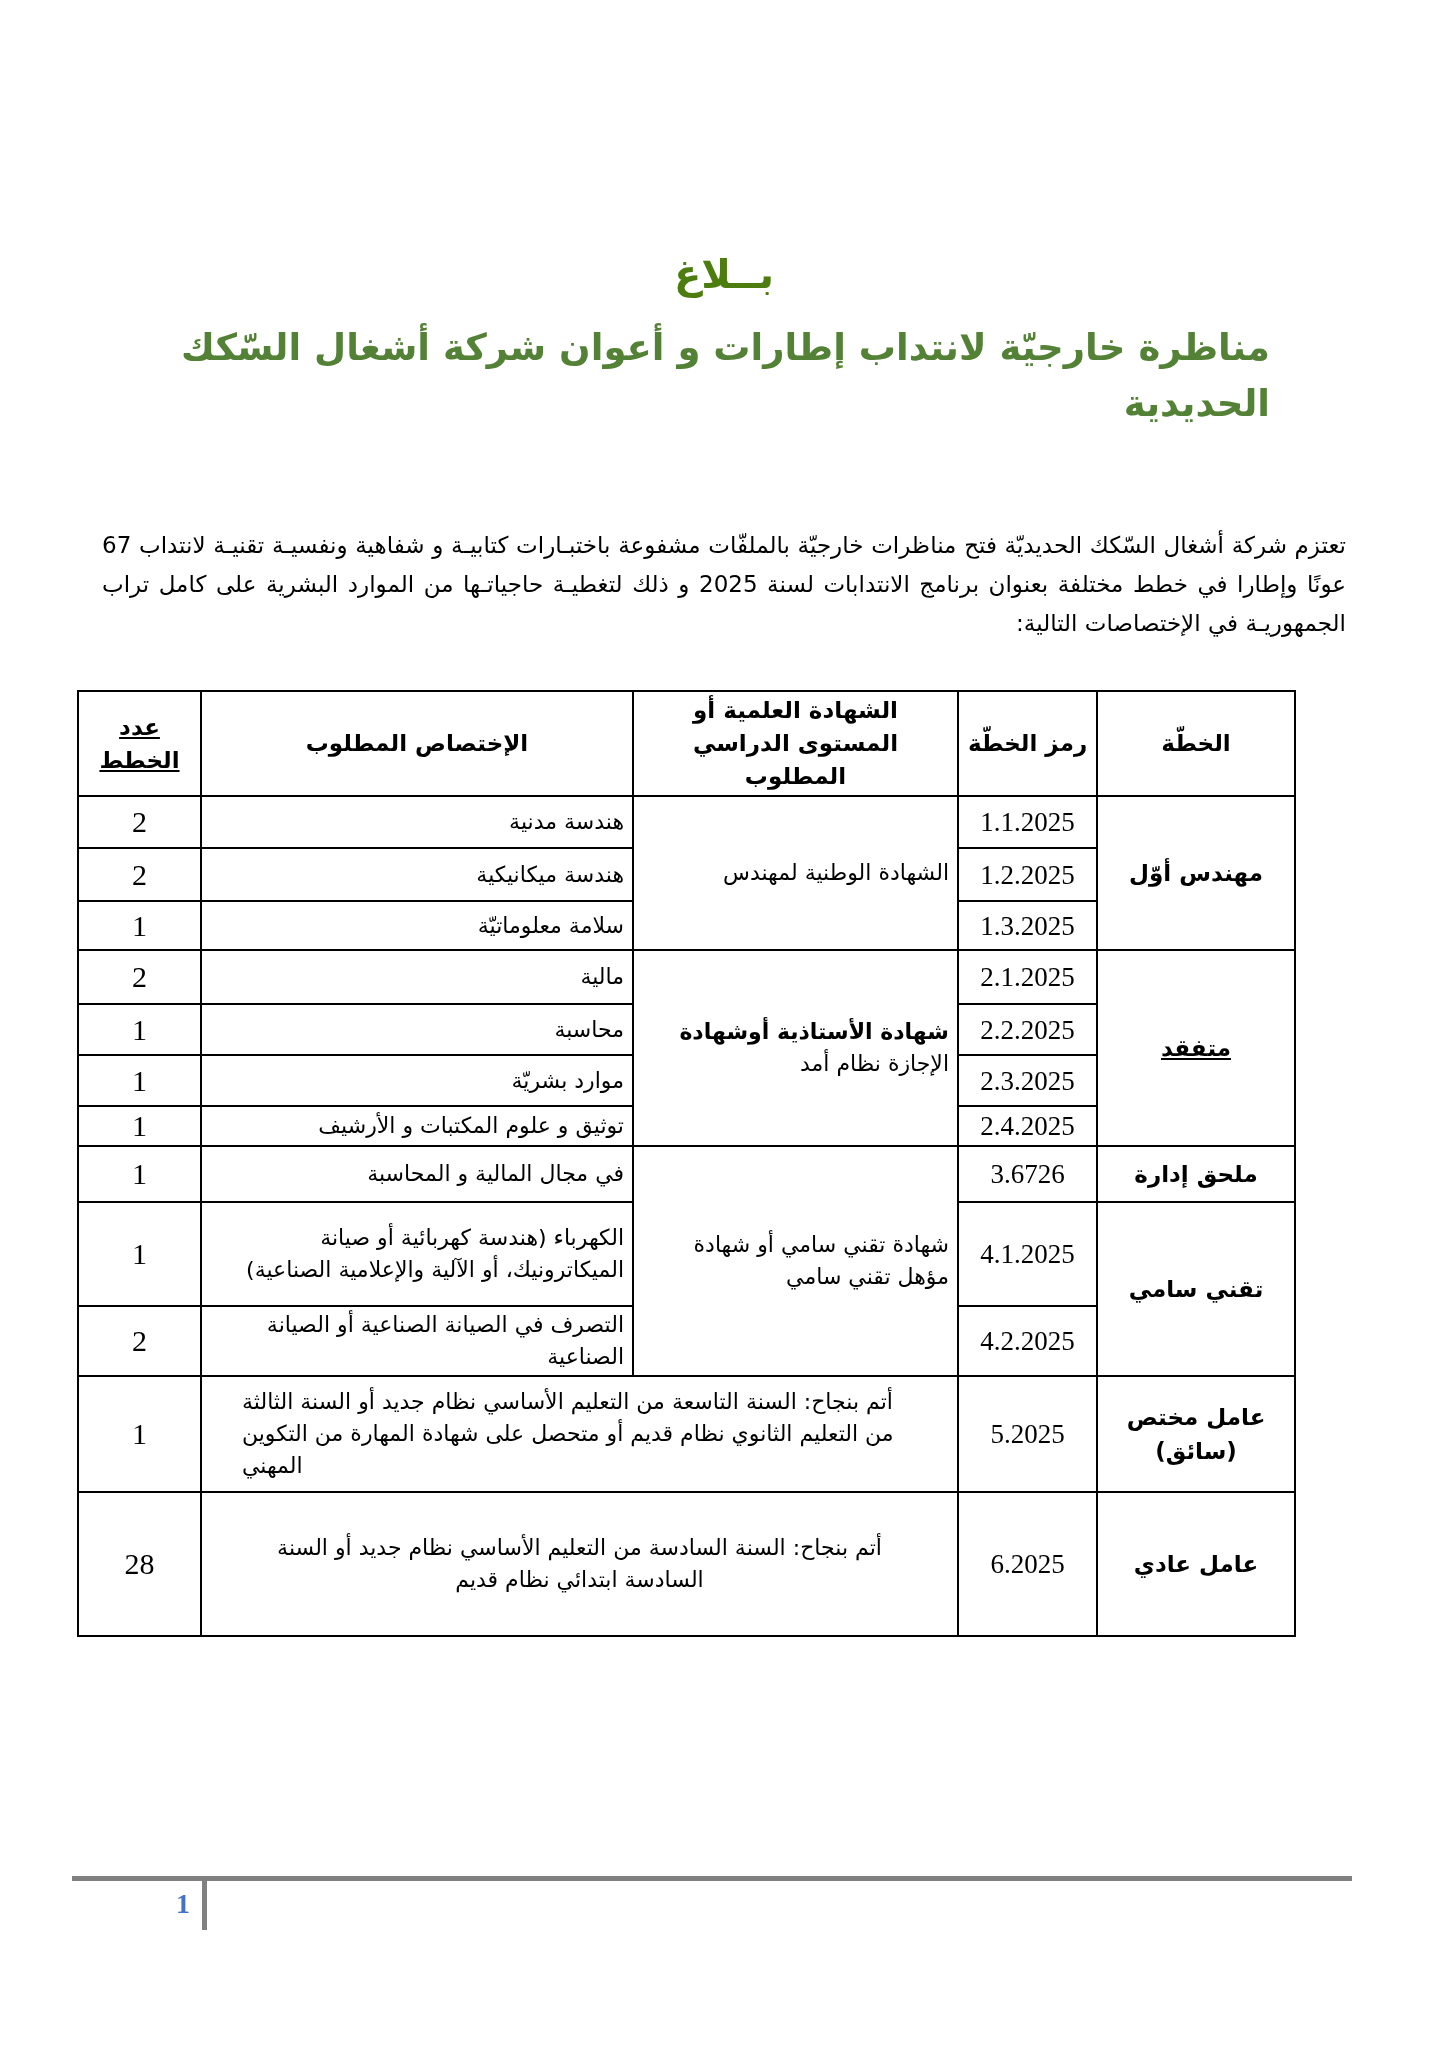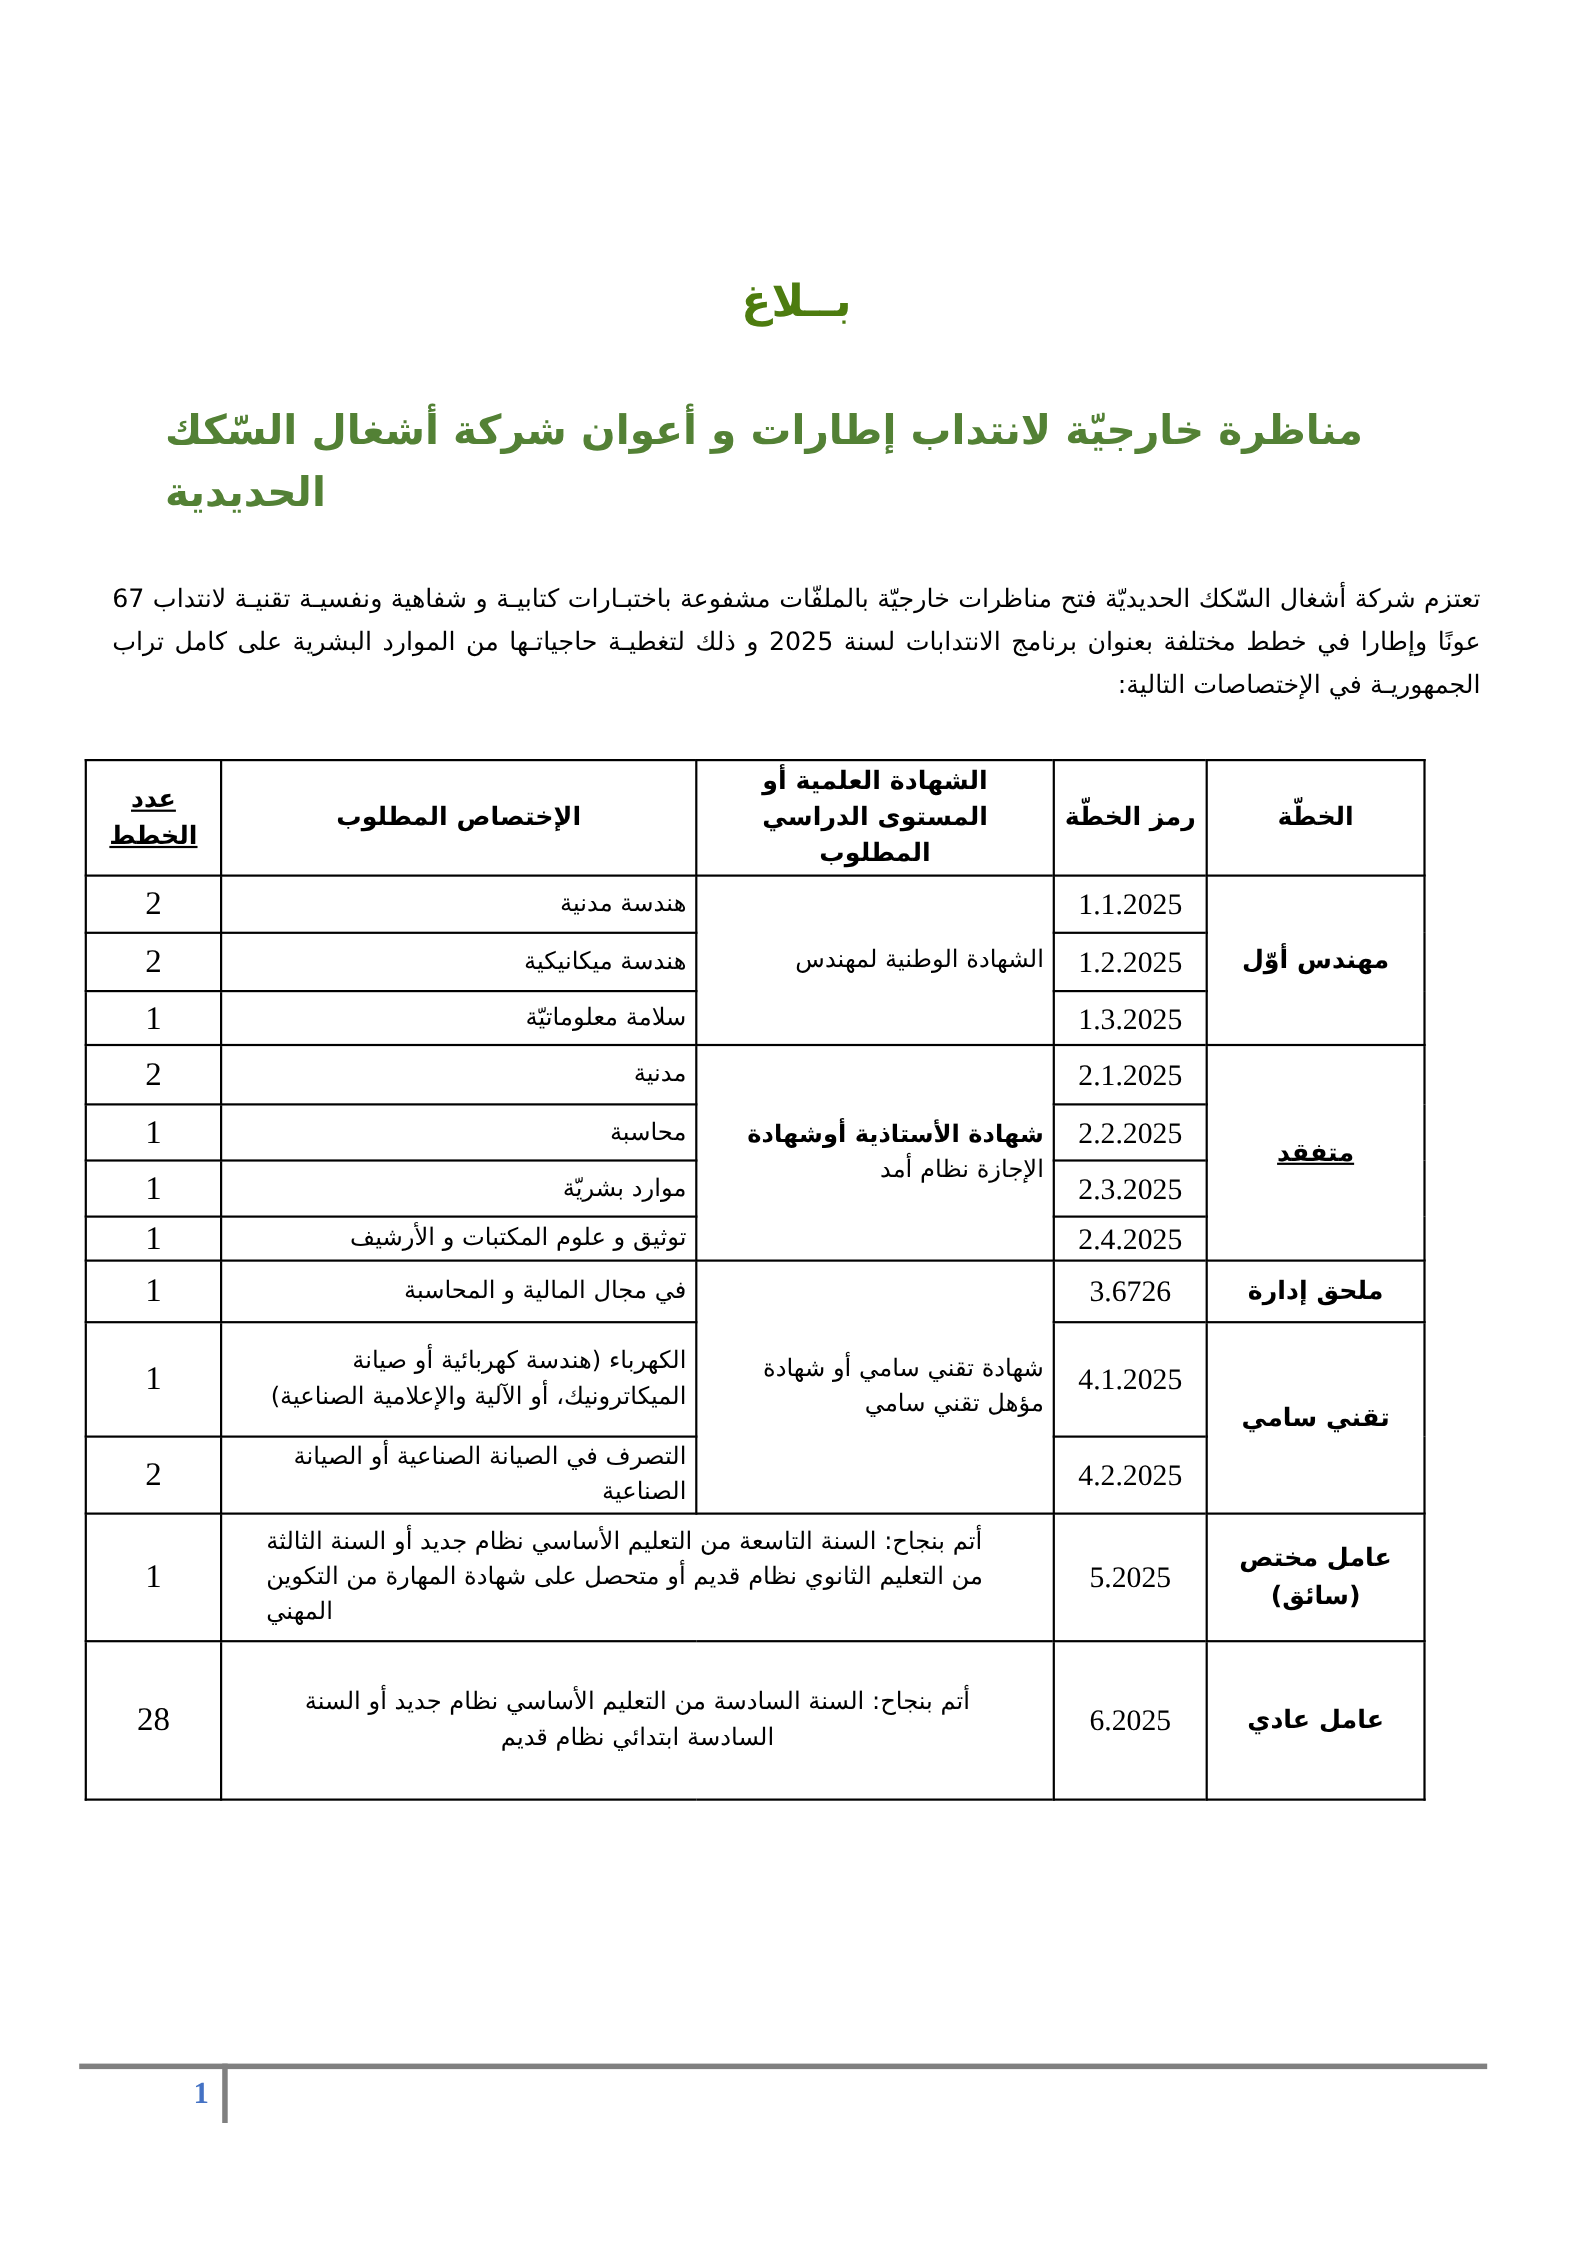--- a/index.html
+++ b/index.html
@@ -1,23 +1,23 @@
 <!DOCTYPE html>
 <html><head>
 <meta charset="utf-8">
 <style>
   html, body { margin: 0; padding: 0; background: #ffffff; }
   body { width: 1448px; height: 2048px; position: relative; overflow: hidden;
          font-family: "DejaVu Sans", "Liberation Sans", sans-serif; color: #000; }
   .title { position: absolute; left: 0; width: 1448px; top: 248px; text-align: center;
            direction: rtl; color: #4d7c0f; font-weight: bold; font-size: 40px; line-height: 52px;
            font-family: "DejaVu Sans", sans-serif; }
-  .subtitle { position: absolute; left: 150px; width: 1120px; top: 320px; text-align: left;
+  .subtitle { position: absolute; left: 150px; width: 1120px; top: 320px; text-align: right;
               direction: rtl; color: #538135; font-weight: bold; font-size: 37px; line-height: 56px;
-              font-family: "DejaVu Sans", sans-serif; margin-top: 44px; }
+              font-family: "DejaVu Sans", sans-serif; }
   .intro { position: absolute; left: 86px; width: 1244px; top: 510px; direction: rtl;
            text-align: justify; text-align-last: right; font-size: 23px; line-height: 39px;
            font-family: "DejaVu Sans", sans-serif; }
   table.plans { position: absolute; left: 77px; top: 690px; width: 1217px;
                 border-collapse: collapse; direction: rtl; table-layout: fixed; }
   table.plans td, table.plans th { border: 2px solid #000; padding: 2px 8px; vertical-align: middle;
                 font-family: "Liberation Serif", serif; font-size: 27px; line-height: 34px; }
   table.plans th { font-family: "DejaVu Sans", sans-serif; font-weight: bold; font-size: 23px;
                    line-height: 33px; text-align: center; }
   .c-grade { width: 195px; text-align: center; font-family: "DejaVu Sans", sans-serif !important;
@@ -80,21 +80,21 @@
       <td class="c-count">1</td>
     </tr>
 
     <tr style="height:54px">
       <td rowspan="4" class="c-grade underline">متفقد</td>
       <td class="c-code">2.1.2025</td>
       <td rowspan="4" class="c-degree">
         <div class="bold">شهادة الأستاذية  أوشهادة</div>
         <div>الإجازة نظام أمد</div>
       </td>
-      <td class="c-spec">مدنية</td>
+      <td class="c-spec">مالية</td>
       <td class="c-count">2</td>
     </tr>
     <tr style="height:51px">
       <td class="c-code">2.2.2025</td>
       <td class="c-spec">محاسبة</td>
       <td class="c-count">1</td>
     </tr>
     <tr style="height:51px">
       <td class="c-code">2.3.2025</td>
       <td class="c-spec">موارد بشريّة</td>

